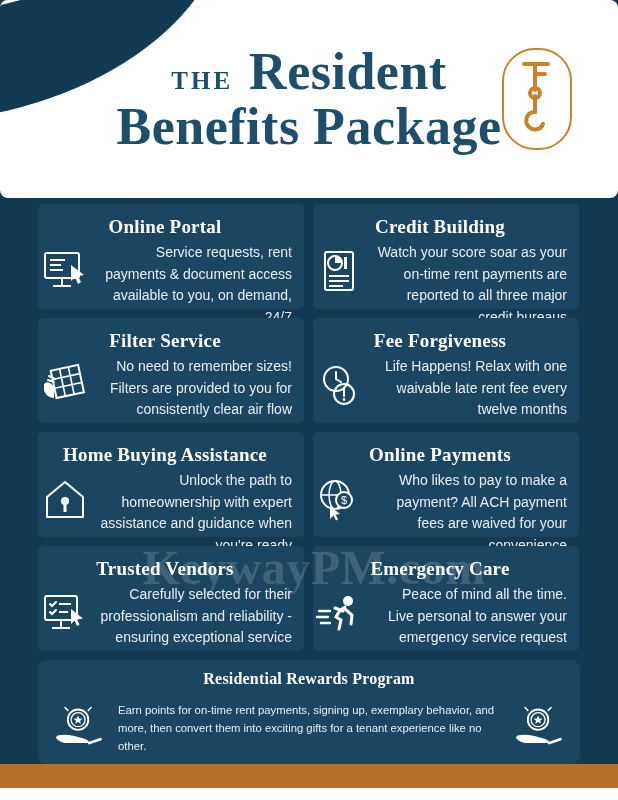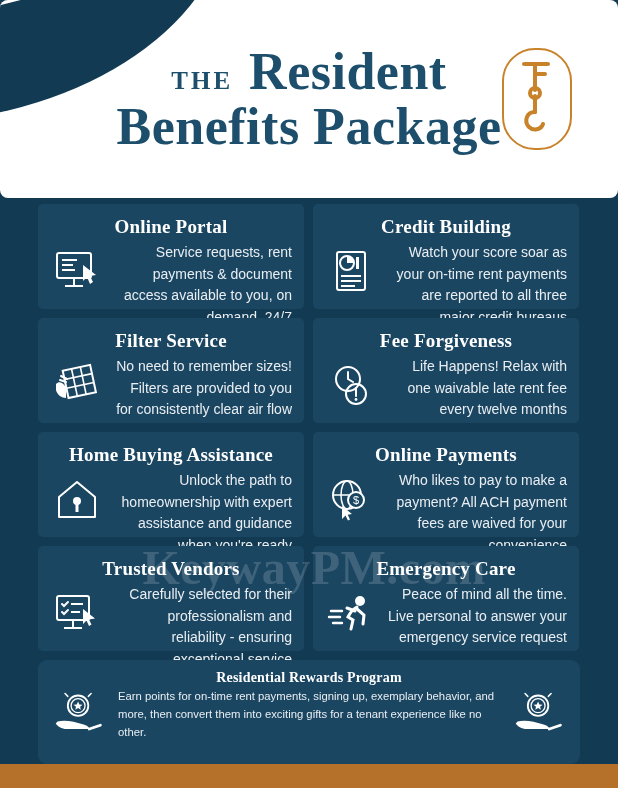--- a/index.html
+++ b/index.html
@@ -119,21 +119,21 @@
     width: 542px;
     display: flex;
     flex-wrap: wrap;
     gap: 9px 9px;
   }
   .card {
     width: 266px;
     background: #1b4662;
     border-radius: 5px;
     box-sizing: border-box;
-    padding: 10px 12px 12px 12px;
+    padding: 10px 12px 12px 0;
     position: relative;
   }
   .card.tall { height: 105px; }
   .card-title {
     font-family: "Liberation Serif", serif;
     font-size: 19px;
     font-weight: bold;
     color: #ffffff;
     text-align: center;
     margin: 2px 0 4px 0;
@@ -165,22 +165,22 @@
   .card-wide {
     width: 542px;
     height: 104px;
     background: #1b4662;
     border-radius: 9px;
     box-sizing: border-box;
     padding: 8px 14px 10px 14px;
     position: relative;
   }
   .card-wide .card-title {
-    font-size: 14px;
-    margin-bottom: 0;
+    font-size: 16px;
+    margin-bottom: 12px;
   }
   .wide-body {
     display: flex;
     align-items: center;
     justify-content: space-between;
     gap: 8px;
   }
   .wide-text {
     flex: 1 1 auto;
     font-size: 11.3px;

